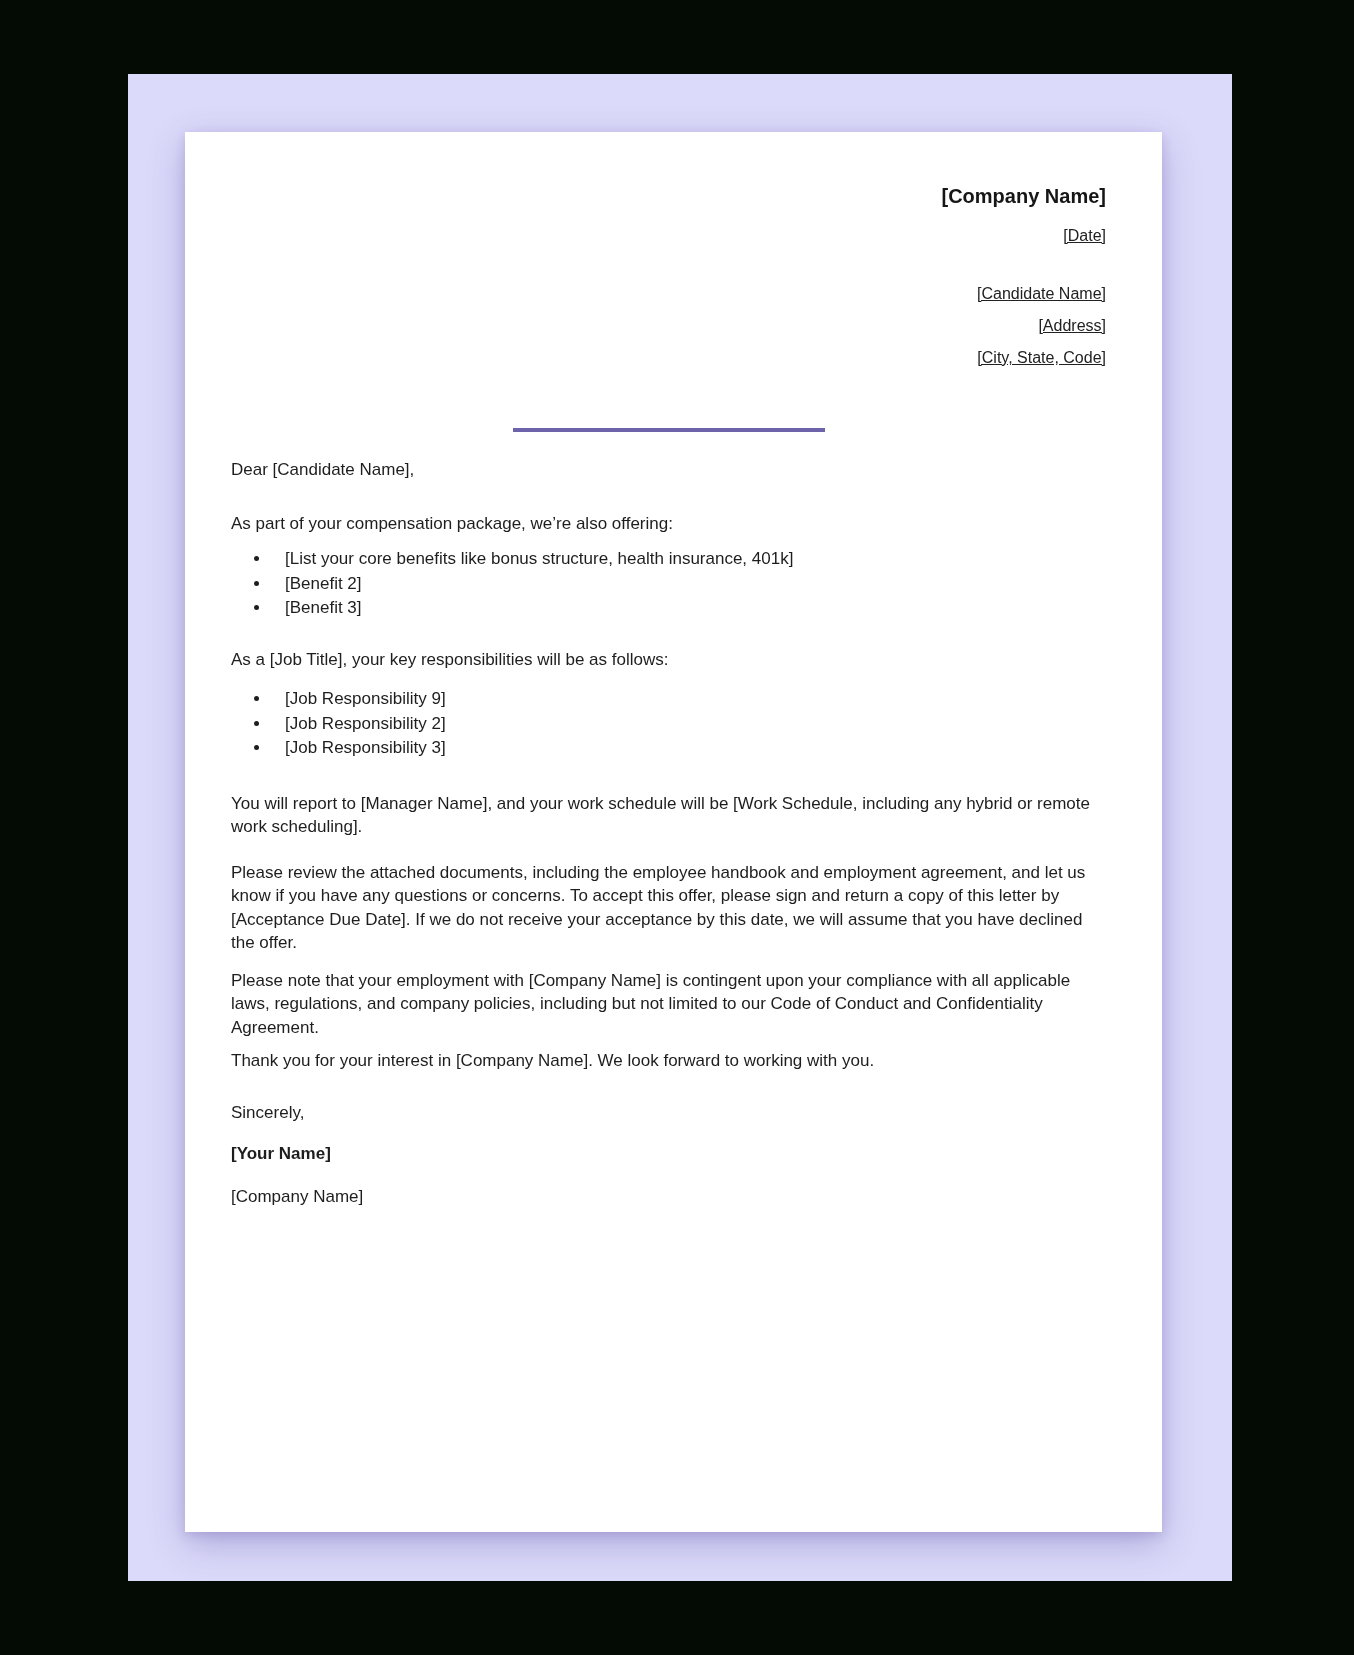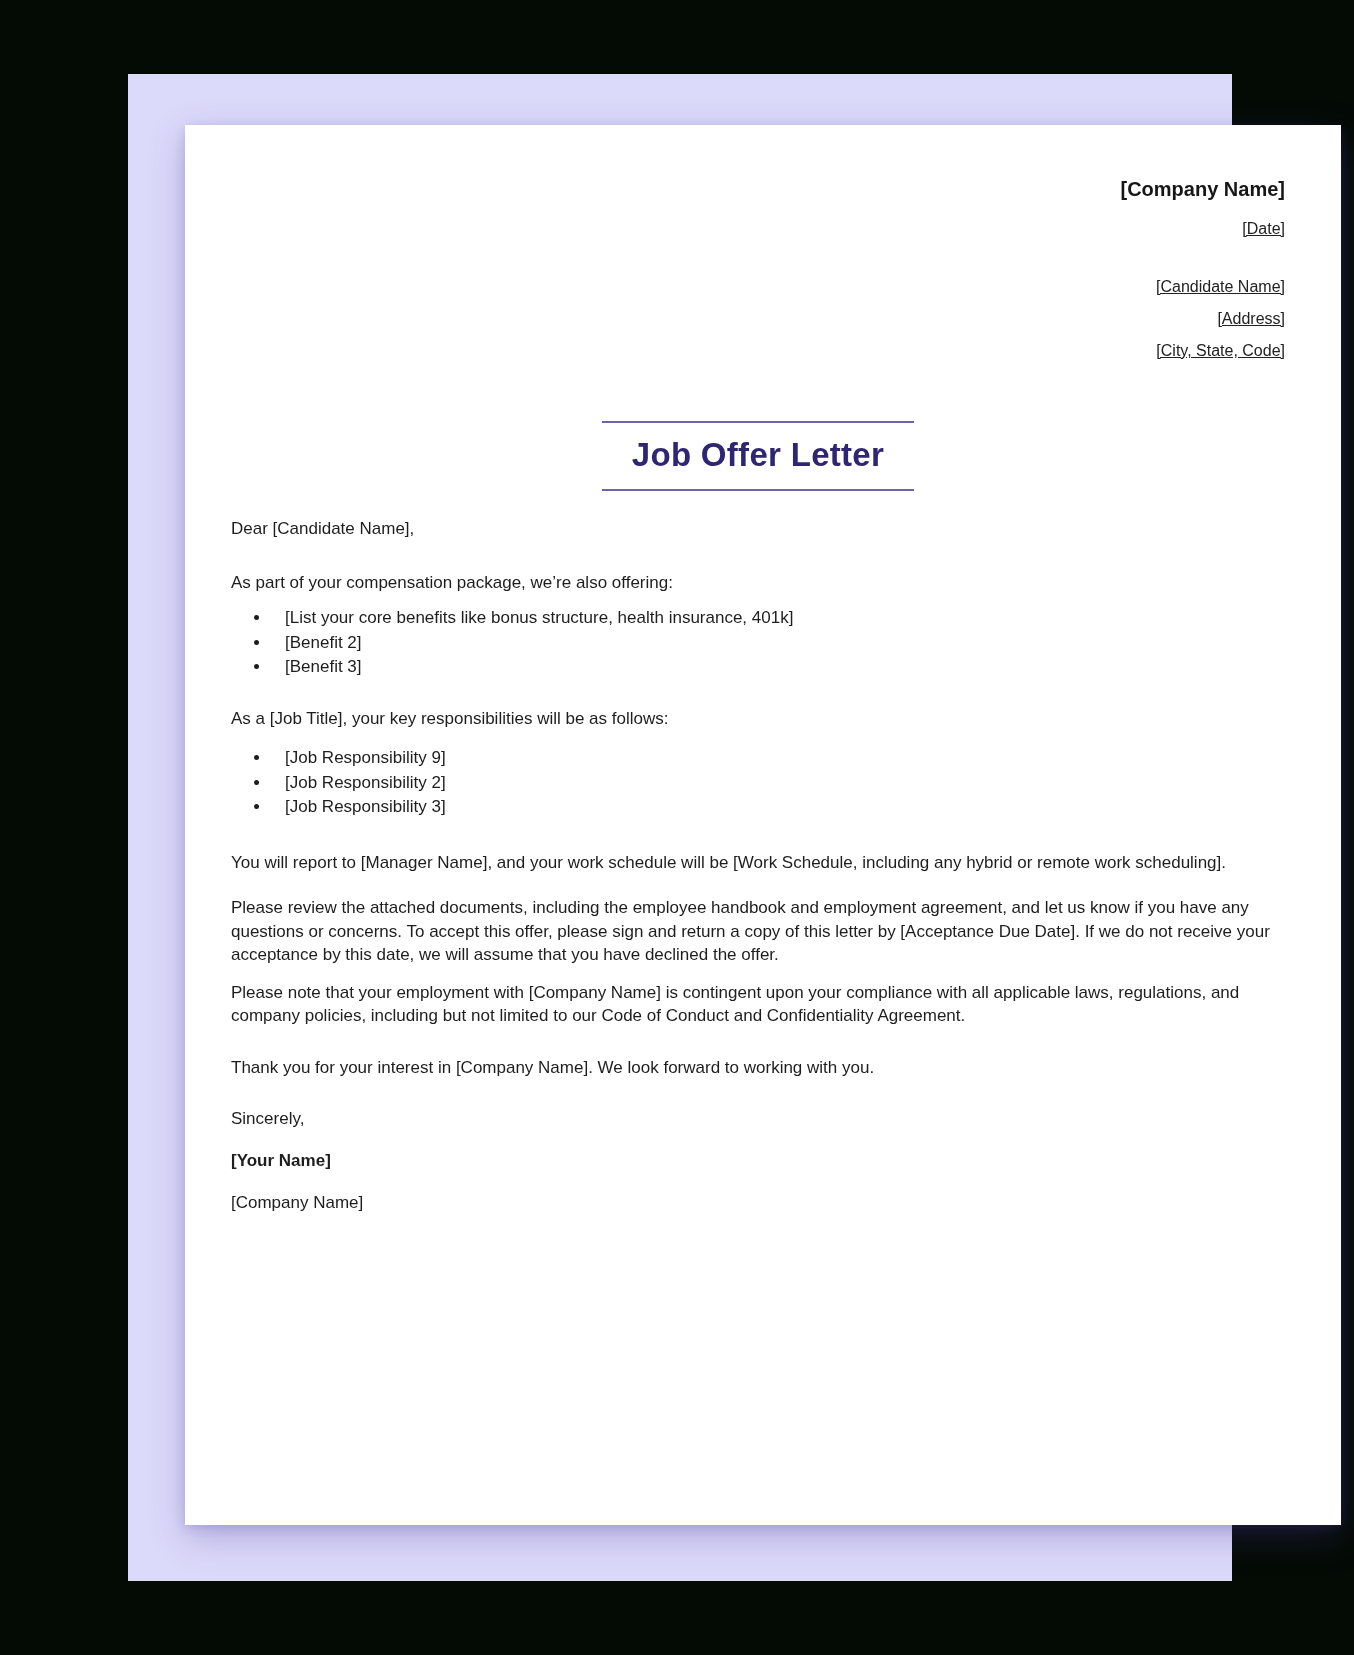--- a/index.html
+++ b/index.html
@@ -11,22 +11,22 @@
     font-family: "Liberation Sans", sans-serif;
   }
   .mat {
     position: absolute;
     left: 128px; top: 74px;
     width: 1104px; height: 1507px;
     background: #dcdafa;
   }
   .page {
     position: absolute;
-    left: 57px; top: 51px;
-    width: 1156px; height: 1400px;
+    left: 57px; top: 58px;
+    width: 977px; height: 1400px;
     background: #ffffff;
     box-sizing: border-box;
     padding: 50px 56px 0 46px;
     box-shadow: 0 12px 34px rgba(70, 60, 150, 0.30), 0 3px 10px rgba(70, 60, 150, 0.18);
     color: #1e1e1e;
   }
   
   .letter-header { text-align: right; }
   .company {
     font-size: 20px; font-weight: 700; color: #161616;
@@ -55,21 +55,21 @@
   .lead-resp { margin: 4px 0 16px 0; }
   ul.bullets {
     margin: 0 0 28px 0;
     padding: 0 0 0 40px;
     list-style: disc;
   }
   ul.bullets li { padding-left: 14px; margin: 0 0 1px 0; }
   ul.bullets.resp { margin-bottom: 32px; }
   .para.report { margin-bottom: 22px; }
   .para.review { margin-bottom: 14px; }
-  .para.contingent { margin-bottom: 28px; }
+  .para.contingent { margin-bottom: 10px; }
   .para.thanks { margin-bottom: 28px; }
   .sig-line { margin: 0 0 18px 0; }
   .sig-line.name { margin-bottom: 19px; font-weight: bold; }
 </style>
 </head>
 <body>
 
 <div class="mat">
   <div class="page">
 
@@ -77,21 +77,20 @@
       <div class="company">[Company Name]</div>
       <div class="hline">[Date]</div>
       <div class="header-gap"></div>
       <div class="hline">[Candidate Name]</div>
       <div class="hline">[Address]</div>
       <div class="hline">[City, State, Code]</div>
     </div>
 
     <div class="title-block">
       <div class="rule"></div>
-      <h1 class="title">Job Offer Letter</h1>
       <div class="rule"></div>
     </div>
 
     <div class="body-copy">
       <p class="salutation">Dear [Candidate Name],</p>
 
 
 
       <p class="lead">As part of your compensation package, we’re also offering:</p>
       <ul class="bullets">

